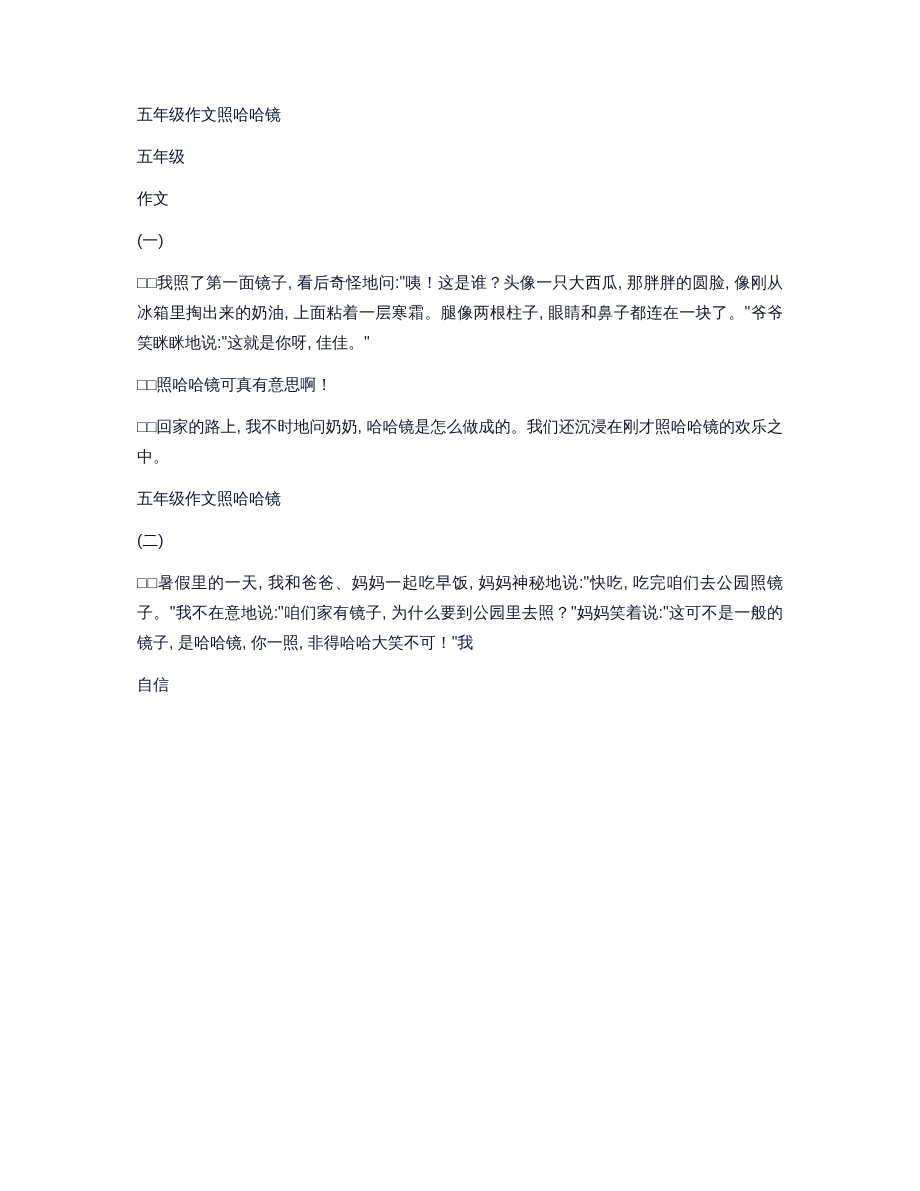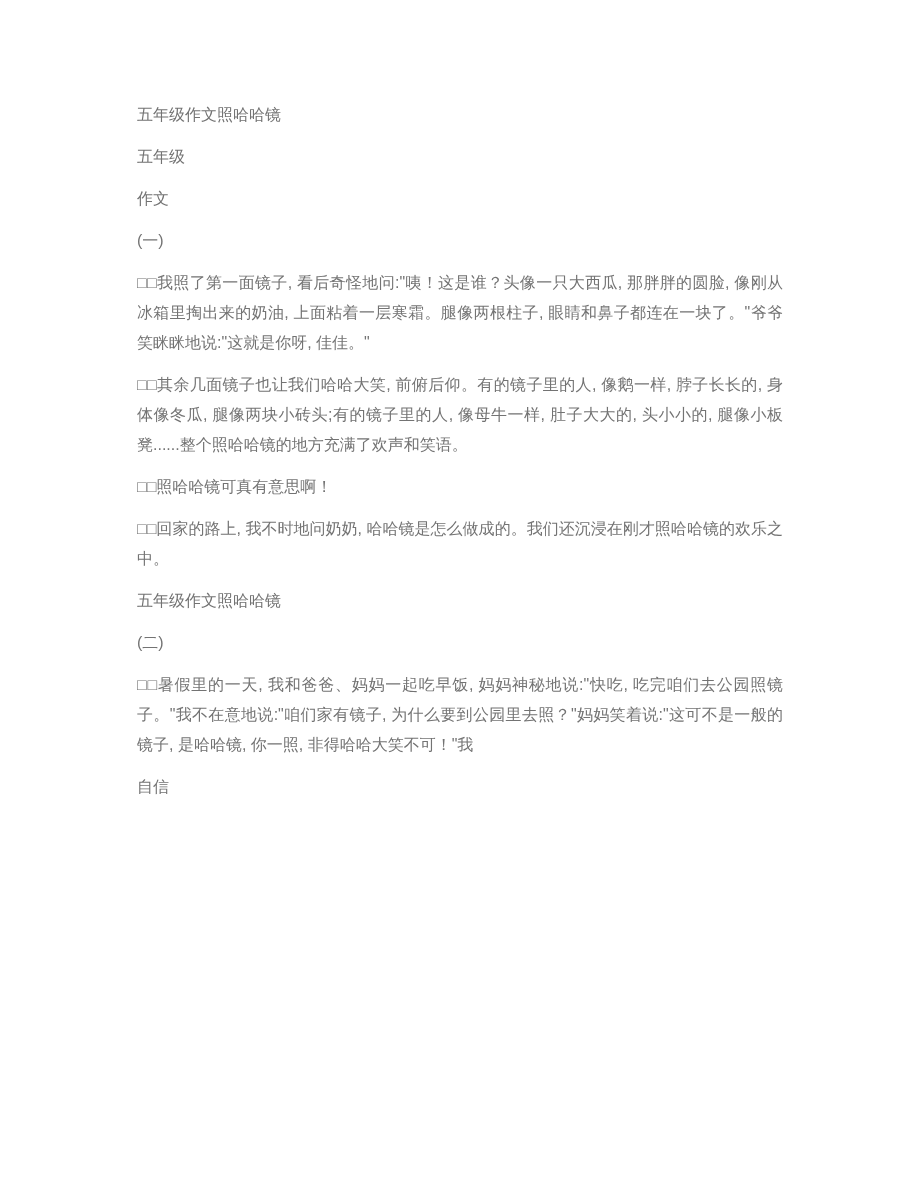--- a/index.html
+++ b/index.html
@@ -12,40 +12,39 @@
       height: 1191px;
       overflow: hidden;
       font-family: "Liberation Sans", "DejaVu Sans", sans-serif;
     }
     .page {
       box-sizing: border-box;
       width: 920px;
       height: 1190px;
       padding: 100px 137px 0 137px;
       background: #ffffff;
-      color: #737373;
+      color: #0f172a;
     }
     .para {
       font-size: 16px;
       line-height: 30px;
       margin: 0 0 12px 0;
       text-align: justify;
       font-weight: 400;
       word-break: break-all;
     }
   </style>
 </head>
 <body>
 
 <div class="page">
   <p class="para">五年级作文照哈哈镜</p>
   <p class="para">五年级</p>
   <p class="para">作文</p>
   <p class="para">(一)</p>
   <p class="para">□□我照了第一面镜子, 看后奇怪地问:"咦！这是谁？头像一只大西瓜, 那胖胖的圆脸, 像刚从冰箱里掏出来的奶油, 上面粘着一层寒霜。腿像两根柱子, 眼睛和鼻子都连在一块了。"爷爷笑眯眯地说:"这就是你呀, 佳佳。"</p>
-  <p class="para">□□其余几面镜子也让我们哈哈大笑, 前俯后仰。有的镜子里的人, 像鹅一样, 脖子长长的, 身体像冬瓜, 腿像两块小砖头;有的镜子里的人, 像母牛一样, 肚子大大的, 头小小的, 腿像小板凳......整个照哈哈镜的地方充满了欢声和笑语。</p>
   <p class="para">□□照哈哈镜可真有意思啊！</p>
   <p class="para">□□回家的路上, 我不时地问奶奶, 哈哈镜是怎么做成的。我们还沉浸在刚才照哈哈镜的欢乐之中。</p>
   <p class="para">五年级作文照哈哈镜</p>
   <p class="para">(二)</p>
   <p class="para">□□暑假里的一天, 我和爸爸、妈妈一起吃早饭, 妈妈神秘地说:"快吃, 吃完咱们去公园照镜子。"我不在意地说:"咱们家有镜子, 为什么要到公园里去照？"妈妈笑着说:"这可不是一般的镜子, 是哈哈镜, 你一照, 非得哈哈大笑不可！"我</p>
   <p class="para">自信</p>
 </div>
 
 </body></html>

